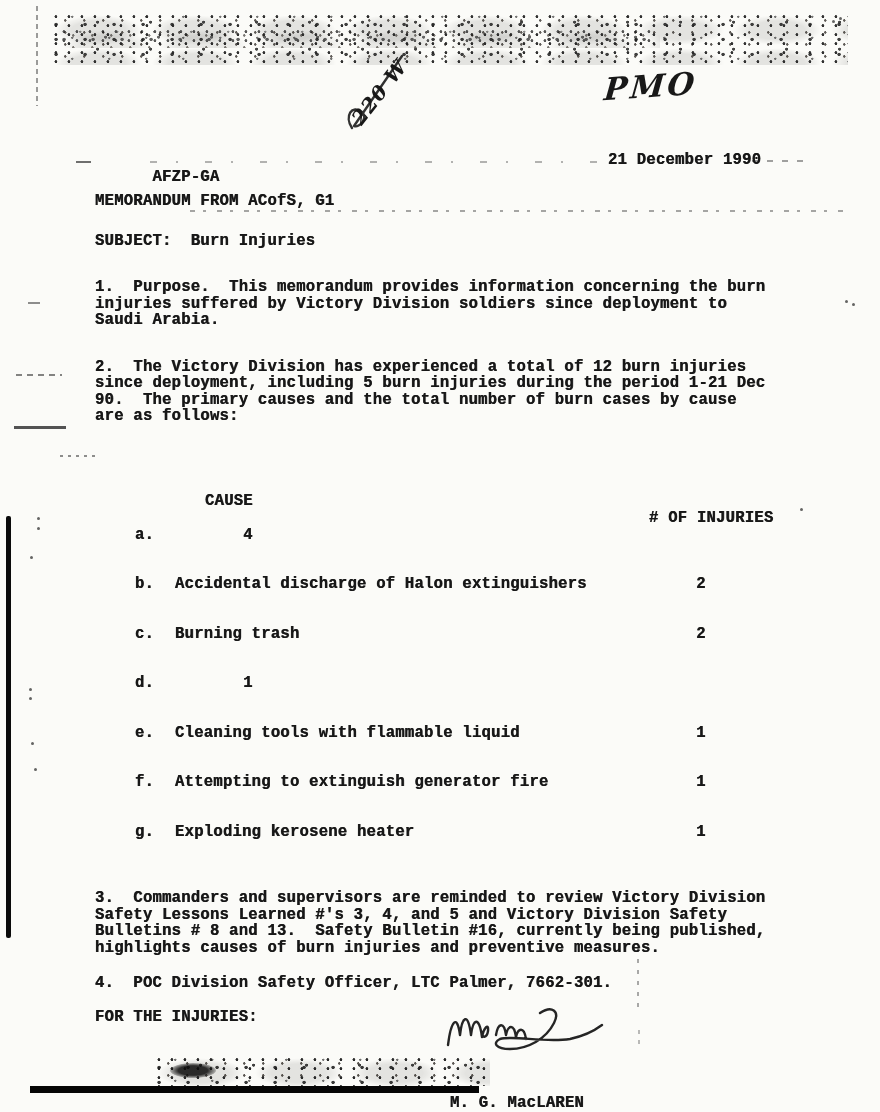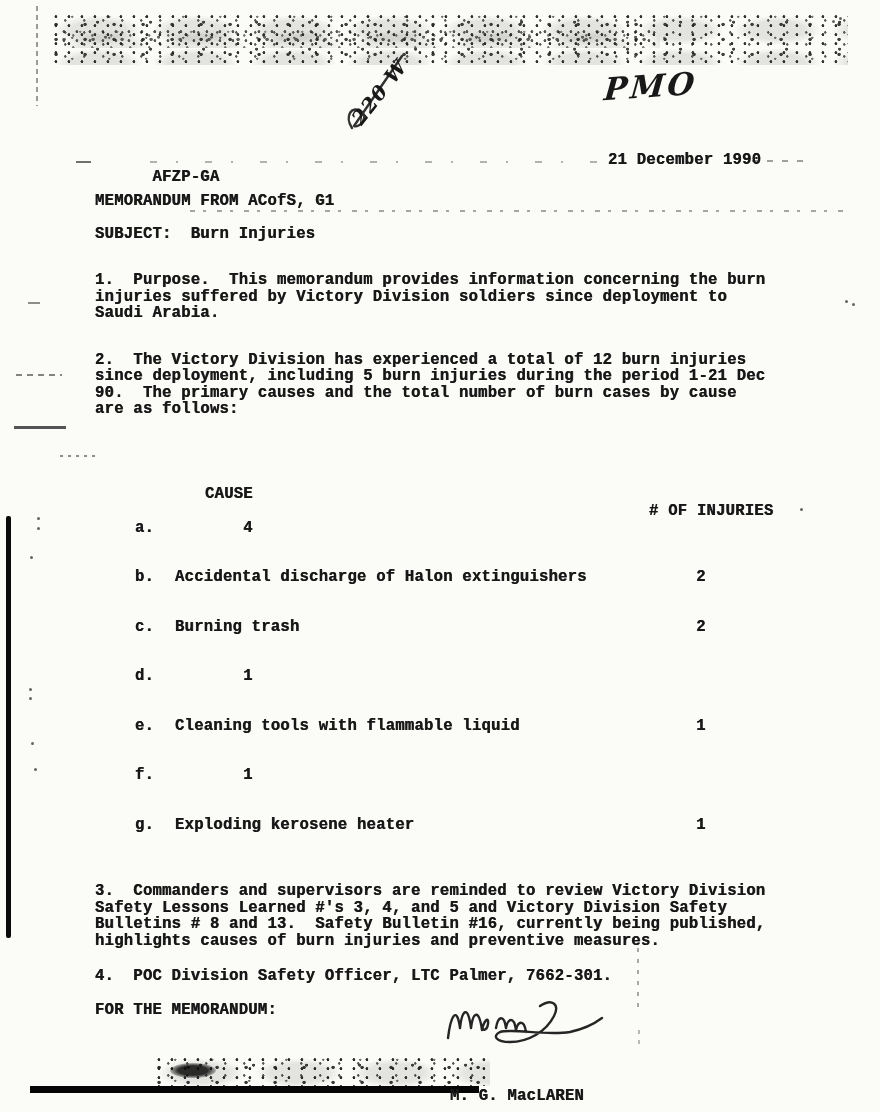--- a/index.html
+++ b/index.html
@@ -25,21 +25,21 @@
     text-shadow:0.35px 0 0 rgba(25,25,25,.75), -0.25px 0 0 rgba(25,25,25,.45);
   }
 
   .content { position:absolute; left:95px; top:152px; width:712px; }
 
   .header-row { position:relative; height:17px; }
   .date { position:absolute; left:513px; top:0; white-space:nowrap; }
 
   .from    { margin-top:24px; }
   .to      { margin-top:17px; }
-  .subject { margin-top:16px; }
+  .subject { margin-top:23px; }
   .p1      { margin-top:30px; }
   .p2      { margin-top:30px; }
   .burn-table { margin-top:19px; }
   .p3      { margin-top:17px; }
   .p4      { margin-top:19px; }
   .closing { margin-top:17px; }
 
   
   .t-head { position:relative; height:17px; }
   .t-cause-h { position:absolute; left:110px; }
@@ -199,36 +199,37 @@
         <span class="t-item">d.</span>
         <span class="t-count">1</span>
       </div>
       <div class="t-row">
         <span class="t-item">e.</span>
         <span class="t-cause">Cleaning tools with flammable liquid</span>
         <span class="t-count">1</span>
       </div>
       <div class="t-row">
         <span class="t-item">f.</span>
+        <span class="t-cause">Attempting to extinguish generator fire</span>
         <span class="t-count">1</span>
       </div>
       <div class="t-row">
         <span class="t-item">g.</span>
         <span class="t-cause">Exploding kerosene heater</span>
         <span class="t-count">1</span>
       </div>
     </div>
 
     <p class="typed p3">3.  Commanders and supervisors are reminded to review Victory Division
 Safety Lessons Learned #'s 3, 4, and 5 and Victory Division Safety
 Bulletins # 8 and 13.  Safety Bulletin #16, currently being published,
 highlights causes of burn injuries and preventive measures.</p>
     <p class="typed p4">4.  POC Division Safety Officer, LTC Palmer, 7662-301.</p>
 
-    <p class="typed closing">FOR THE MEMORANDUM:</p>
+    <p class="typed closing">FOR THE INJURIES:</p>
 
     <div class="sig-block typed">
       <svg class="sig-svg" viewBox="0 0 170 52">
         <path d="M4,40 C7,16 13,8 16,30 C18,12 24,6 27,30 C29,14 35,10 38,32 C40,22 45,18 44,26 C43,33 37,34 39,27
                  M52,30 C54,18 60,16 62,30 C64,20 70,18 72,32 C74,23 80,21 82,34
                  M96,8 C108,0 116,6 110,18 C102,34 84,44 66,44 C52,44 48,38 56,34 C70,30 100,38 126,34 C140,31 150,26 158,20" fill="none" stroke="#121212" stroke-width="2.4" stroke-linecap="round" stroke-linejoin="round" opacity="0.92"></path>
       </svg>
       <div>M. G. MacLAREN</div>
       
       

